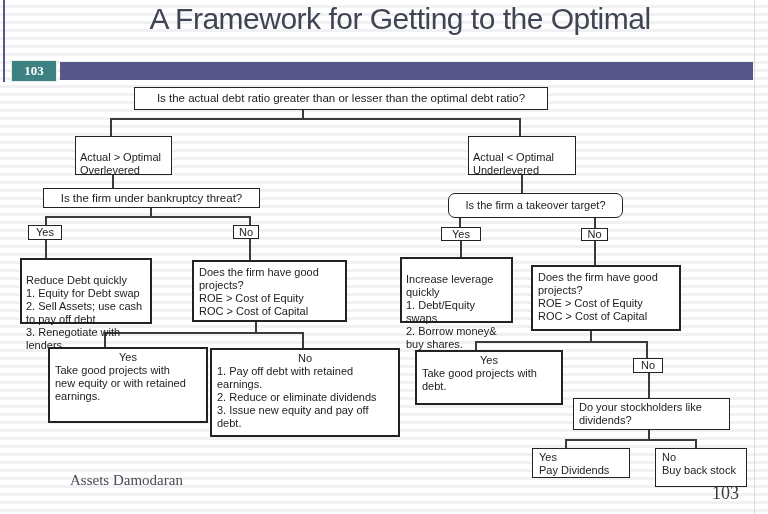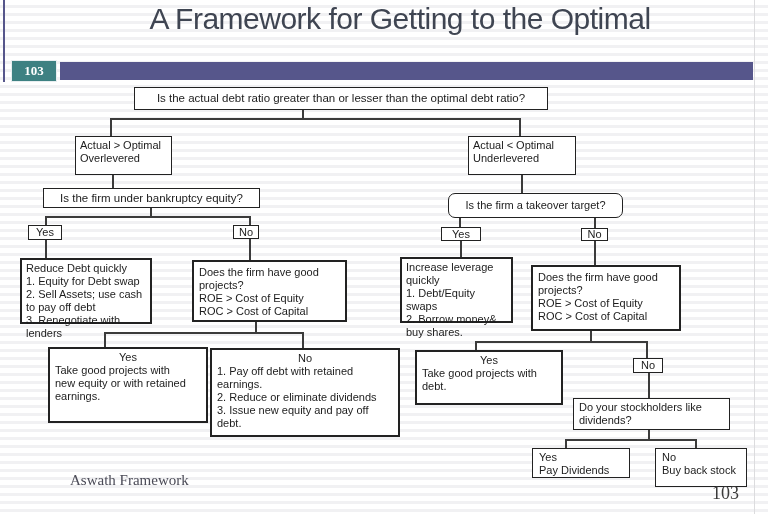--- a/index.html
+++ b/index.html
@@ -35,21 +35,21 @@
     position:absolute;
     background:#ffffff;
     border:1.5px solid #222222;
     color:#1c1c1c;
     font-size:11px;line-height:13px;
     box-sizing:border-box;
   }
   .box.thick{border-width:2px;}
   .center{display:flex;align-items:center;justify-content:center;text-align:center;}
   .pre{white-space:pre-line;}
-  .pad{padding:2px 4px;}
+  .pad{padding:14px 4px;}
   .hdr{text-align:center;}
   .bodytxt{text-align:left;white-space:pre-line;}
 
   .vline,.hline{position:absolute;background:#3b3b3b;}
   .vline{width:1.5px;}
   .hline{height:1.5px;}
 
   .author{
     position:absolute;left:70px;top:472px;
     font-family:"Liberation Serif",serif;font-size:15px;color:#4b4b57;
@@ -105,21 +105,21 @@
   <div class="vline" style="left:695px;top:439px;height:9px;"></div>
 
   <div class="box center" style="left:134px;top:87px;width:414px;height:23px;font-size:11.5px;">Is the actual debt ratio greater than or lesser than the optimal debt ratio?</div>
 
   <div class="box pad pre" style="left:75px;top:136px;width:97px;height:39px;">Actual &gt; Optimal
 Overlevered</div>
 
   <div class="box pad pre" style="left:468px;top:136px;width:108px;height:39px;">Actual &lt; Optimal
 Underlevered</div>
 
-  <div class="box center" style="left:43px;top:188px;width:217px;height:20px;font-size:11.5px;">Is the firm under bankruptcy equity?</div>
+  <div class="box center" style="left:43px;top:188px;width:217px;height:20px;font-size:11.5px;">Is the firm under bankruptcy threat?</div>
 
   <div class="box center" style="left:28px;top:225px;width:34px;height:15px;">Yes</div>
 
   <div class="box center" style="left:233px;top:225px;width:26px;height:14px;">No</div>
 
   <div class="box thick pad pre" style="left:20px;top:258px;width:132px;height:66px;">Reduce Debt quickly
 1. Equity for Debt swap
 2. Sell Assets; use cash
 to pay off debt
 3. Renegotiate with lenders</div>
@@ -172,16 +172,16 @@
 
   <div class="box pre" style="left:573px;top:398px;width:157px;height:32px;padding:2px 5px;">Do your stockholders like
 dividends?</div>
 
   <div class="box pre" style="left:532px;top:448px;width:98px;height:30px;padding:2px 6px;">Yes
 Pay Dividends</div>
 
   <div class="box pre" style="left:655px;top:448px;width:92px;height:39px;padding:2px 6px;">No
 Buy back stock</div>
 
-  <div class="author">Aswath Framework</div>
+  <div class="author">Assets Damodaran</div>
   <div class="pagenum">103</div>
 
 </div>
 
 </body></html>

